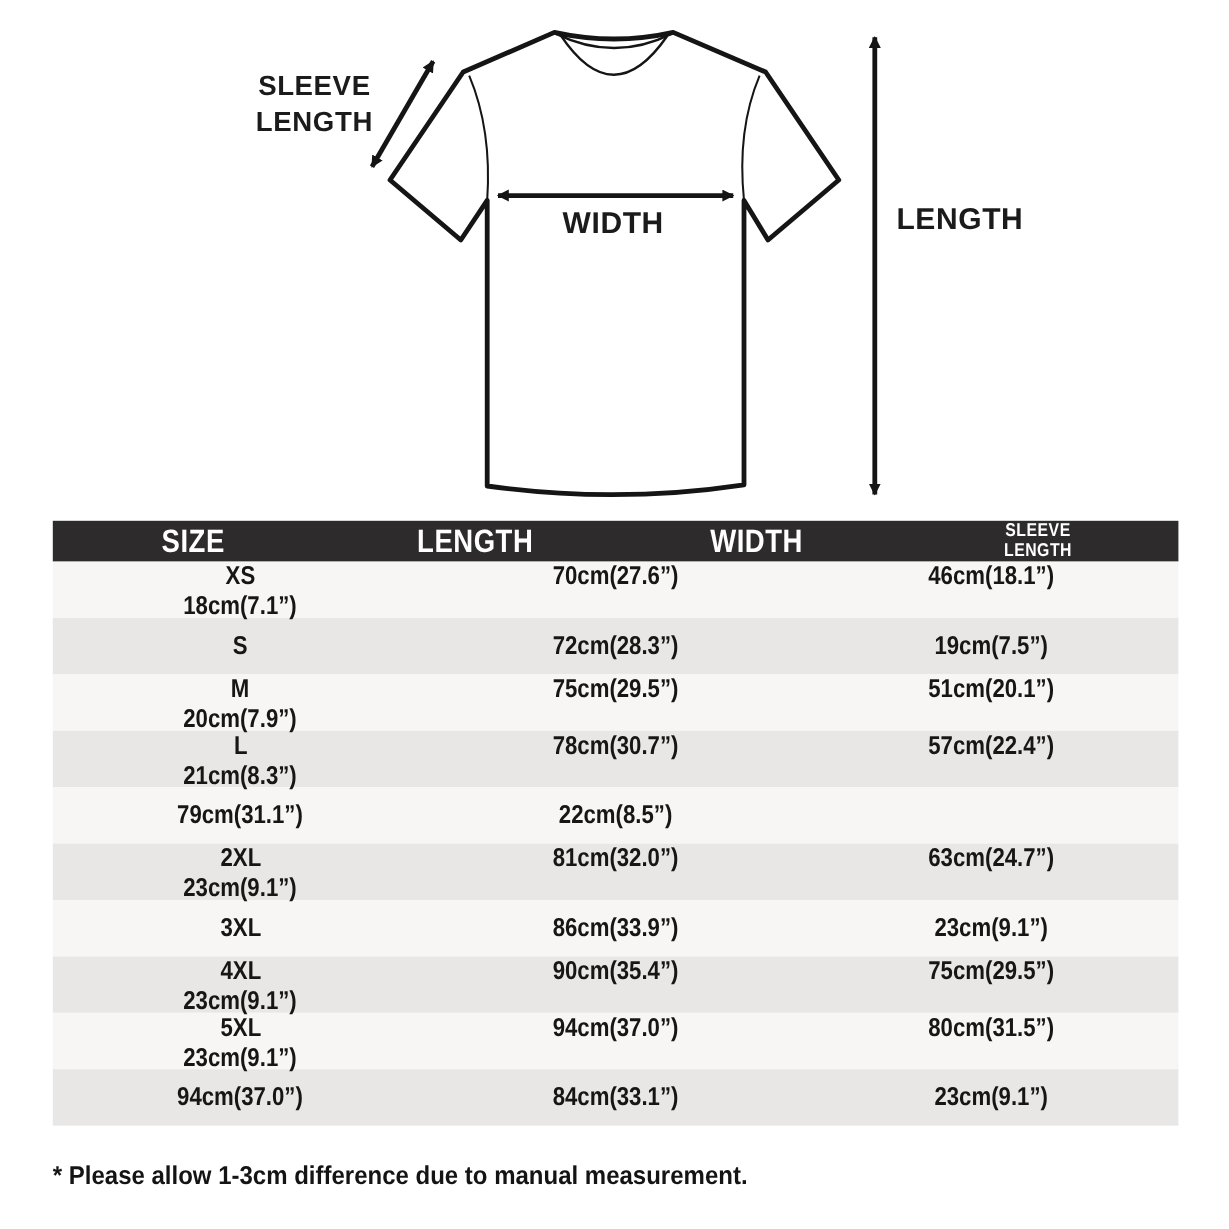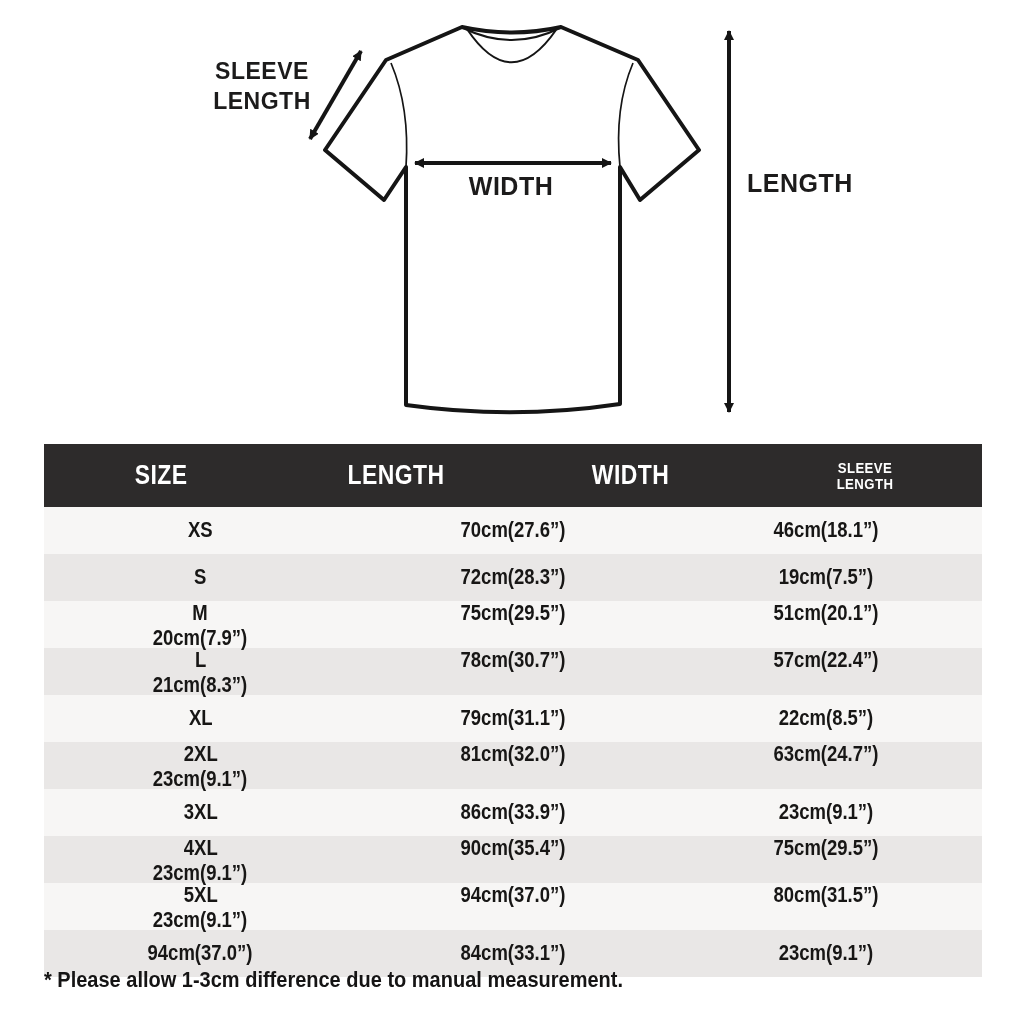--- a/index.html
+++ b/index.html
@@ -29,25 +29,24 @@
   }
   .lbl-sleeve { left: 203px; top: 56px; width: 118px; text-align: center; font-size: 23px; line-height: 30px; }
   .lbl-width  { left: 421px; top: 172px; width: 180px; text-align: center; font-size: 25px; }
   .lbl-length { left: 747px; top: 169px; font-size: 25px; }
 
   .size-table {
     position: absolute; left: 44px; top: 434px; width: 938px;
   }
   .thead {
     display: grid; grid-template-columns: repeat(4, 1fr);
-    height: 63px;
+    height: 34px;
     background: var(--header-bg);
     color: var(--header-text);
     align-items: center;
-    margin-top: 10px;
   }
   .th { text-align: center; }
   .th .cond {
     display: inline-block;
     transform: scaleX(0.85);
     font-weight: 700;
     font-size: 27px;
     letter-spacing: 0.5px;
     vertical-align: middle;
   }
@@ -131,20 +130,21 @@
     <div class="th"><span class="cond">SIZE</span></div>
     <div class="th"><span class="cond">LENGTH</span></div>
     <div class="th"><span class="cond">WIDTH</span></div>
     <div class="th th-sleeve"><span class="cond">SLEEVE LENGTH</span></div>
   </div>
   <div class="tbody">
   <div class="tr">
     <div class="td"><span class="cond">XS</span></div>
     <div class="td"><span class="cond">70cm(27.6”)</span></div>
     <div class="td"><span class="cond">46cm(18.1”)</span></div>
+    <div class="td"><span class="cond">18cm(7.1”)</span></div>
   </div>
 
   <div class="tr">
     <div class="td"><span class="cond">S</span></div>
     <div class="td"><span class="cond">72cm(28.3”)</span></div>
     <div class="td"><span class="cond">19cm(7.5”)</span></div>
   </div>
 
   <div class="tr">
     <div class="td"><span class="cond">M</span></div>
@@ -154,21 +154,20 @@
   </div>
 
   <div class="tr">
     <div class="td"><span class="cond">L</span></div>
     <div class="td"><span class="cond">78cm(30.7”)</span></div>
     <div class="td"><span class="cond">57cm(22.4”)</span></div>
     <div class="td"><span class="cond">21cm(8.3”)</span></div>
   </div>
 
   <div class="tr">
-    <div class="td"><span class="cond">XL</span></div>
     <div class="td"><span class="cond">79cm(31.1”)</span></div>
     <div class="td"><span class="cond">22cm(8.5”)</span></div>
   </div>
 
   <div class="tr">
     <div class="td"><span class="cond">2XL</span></div>
     <div class="td"><span class="cond">81cm(32.0”)</span></div>
     <div class="td"><span class="cond">63cm(24.7”)</span></div>
     <div class="td"><span class="cond">23cm(9.1”)</span></div>
   </div>

